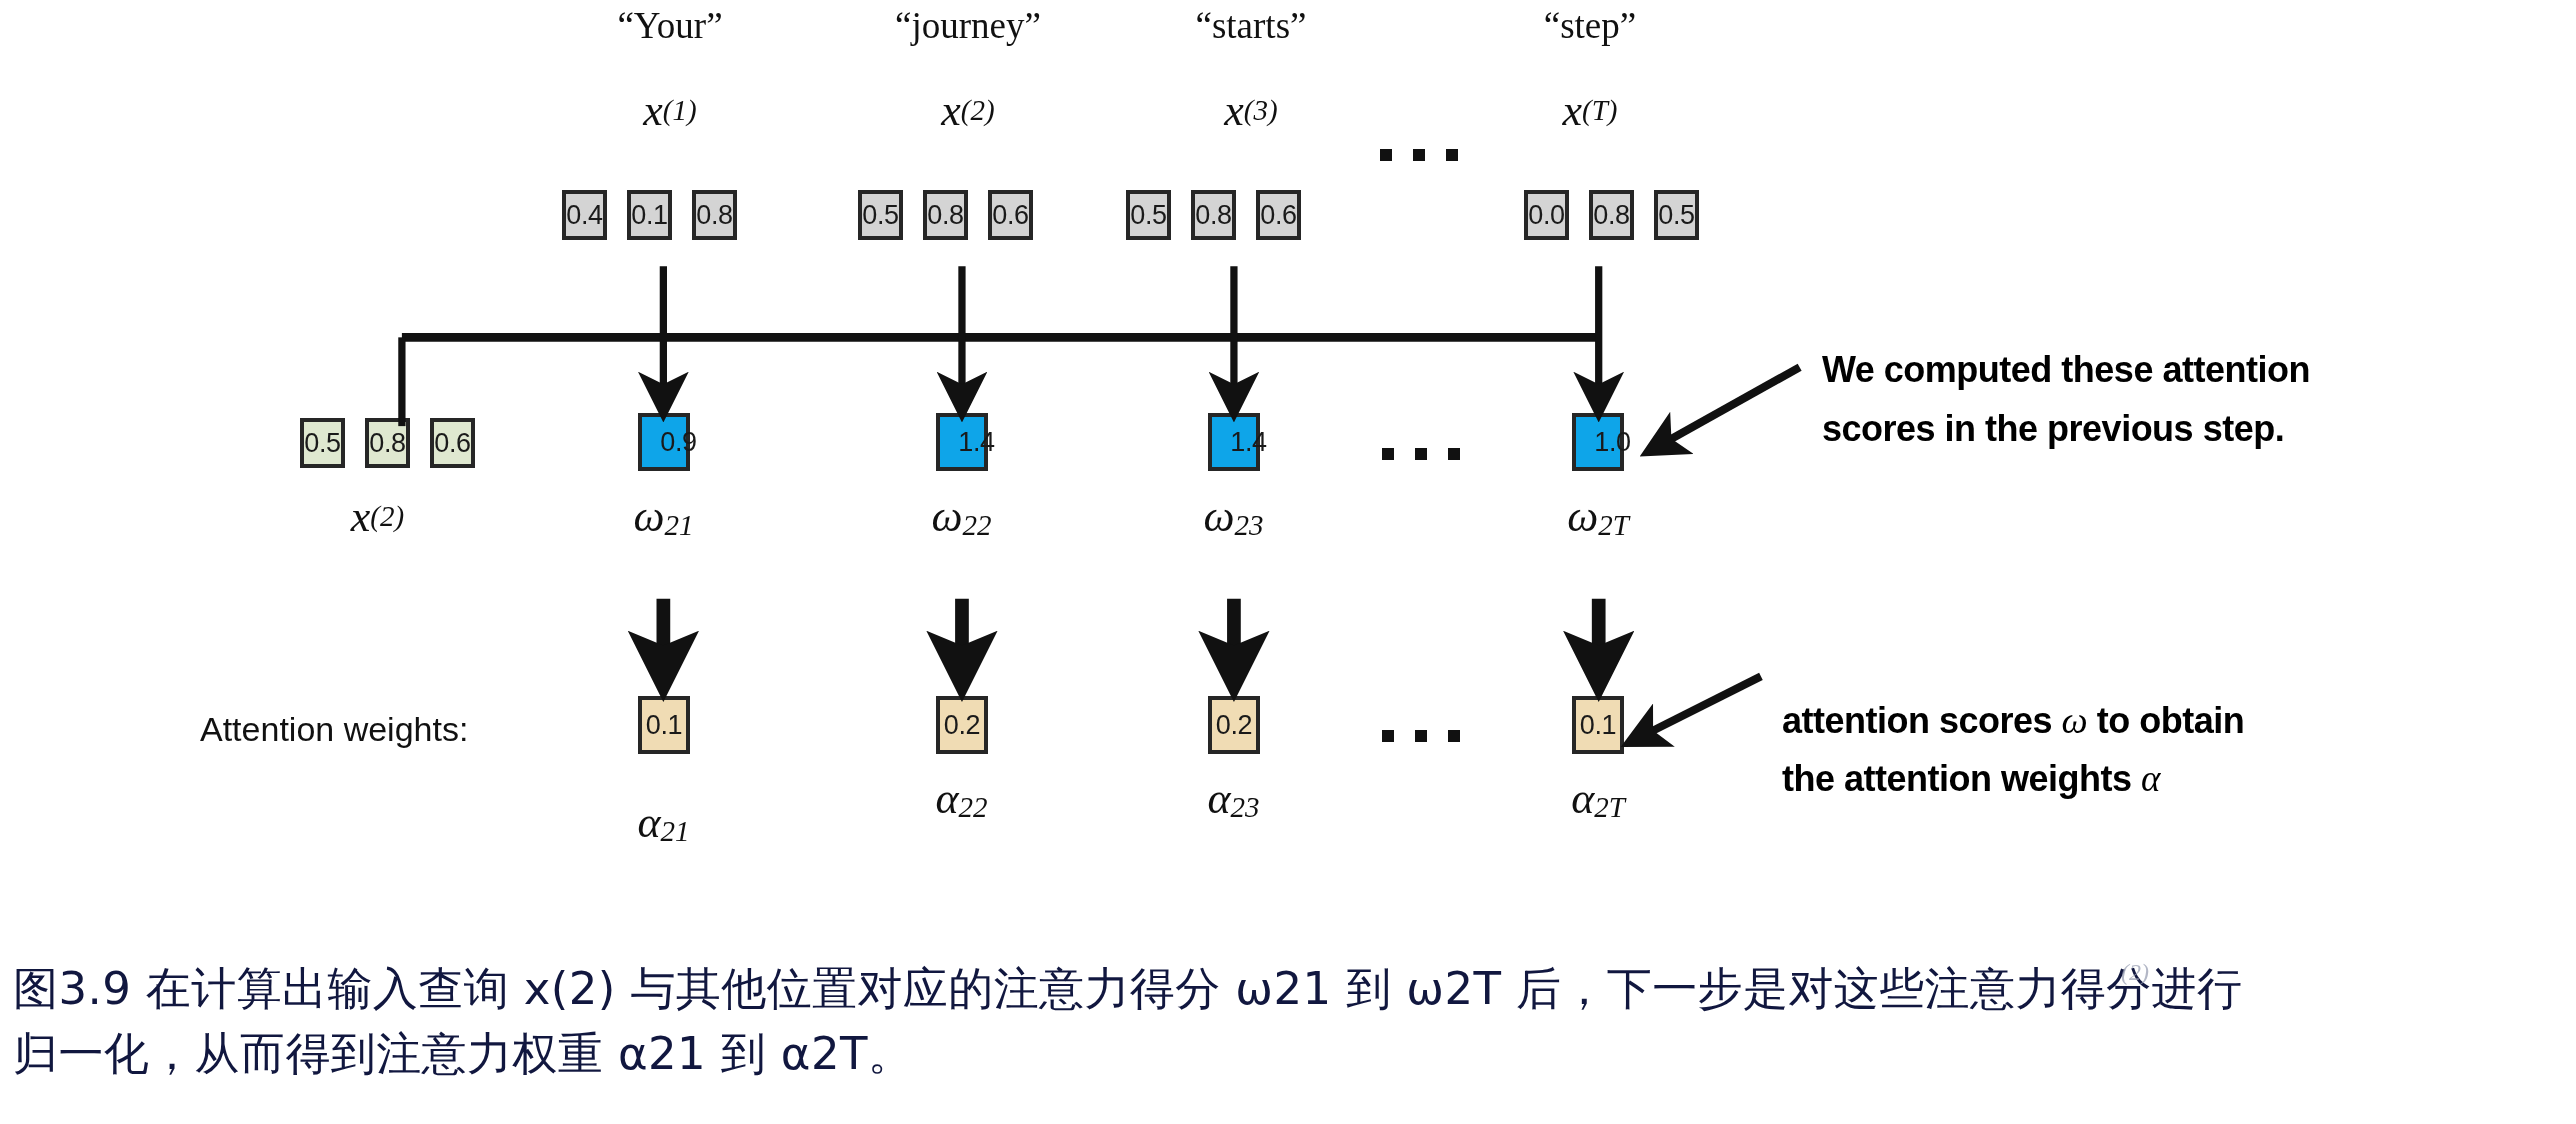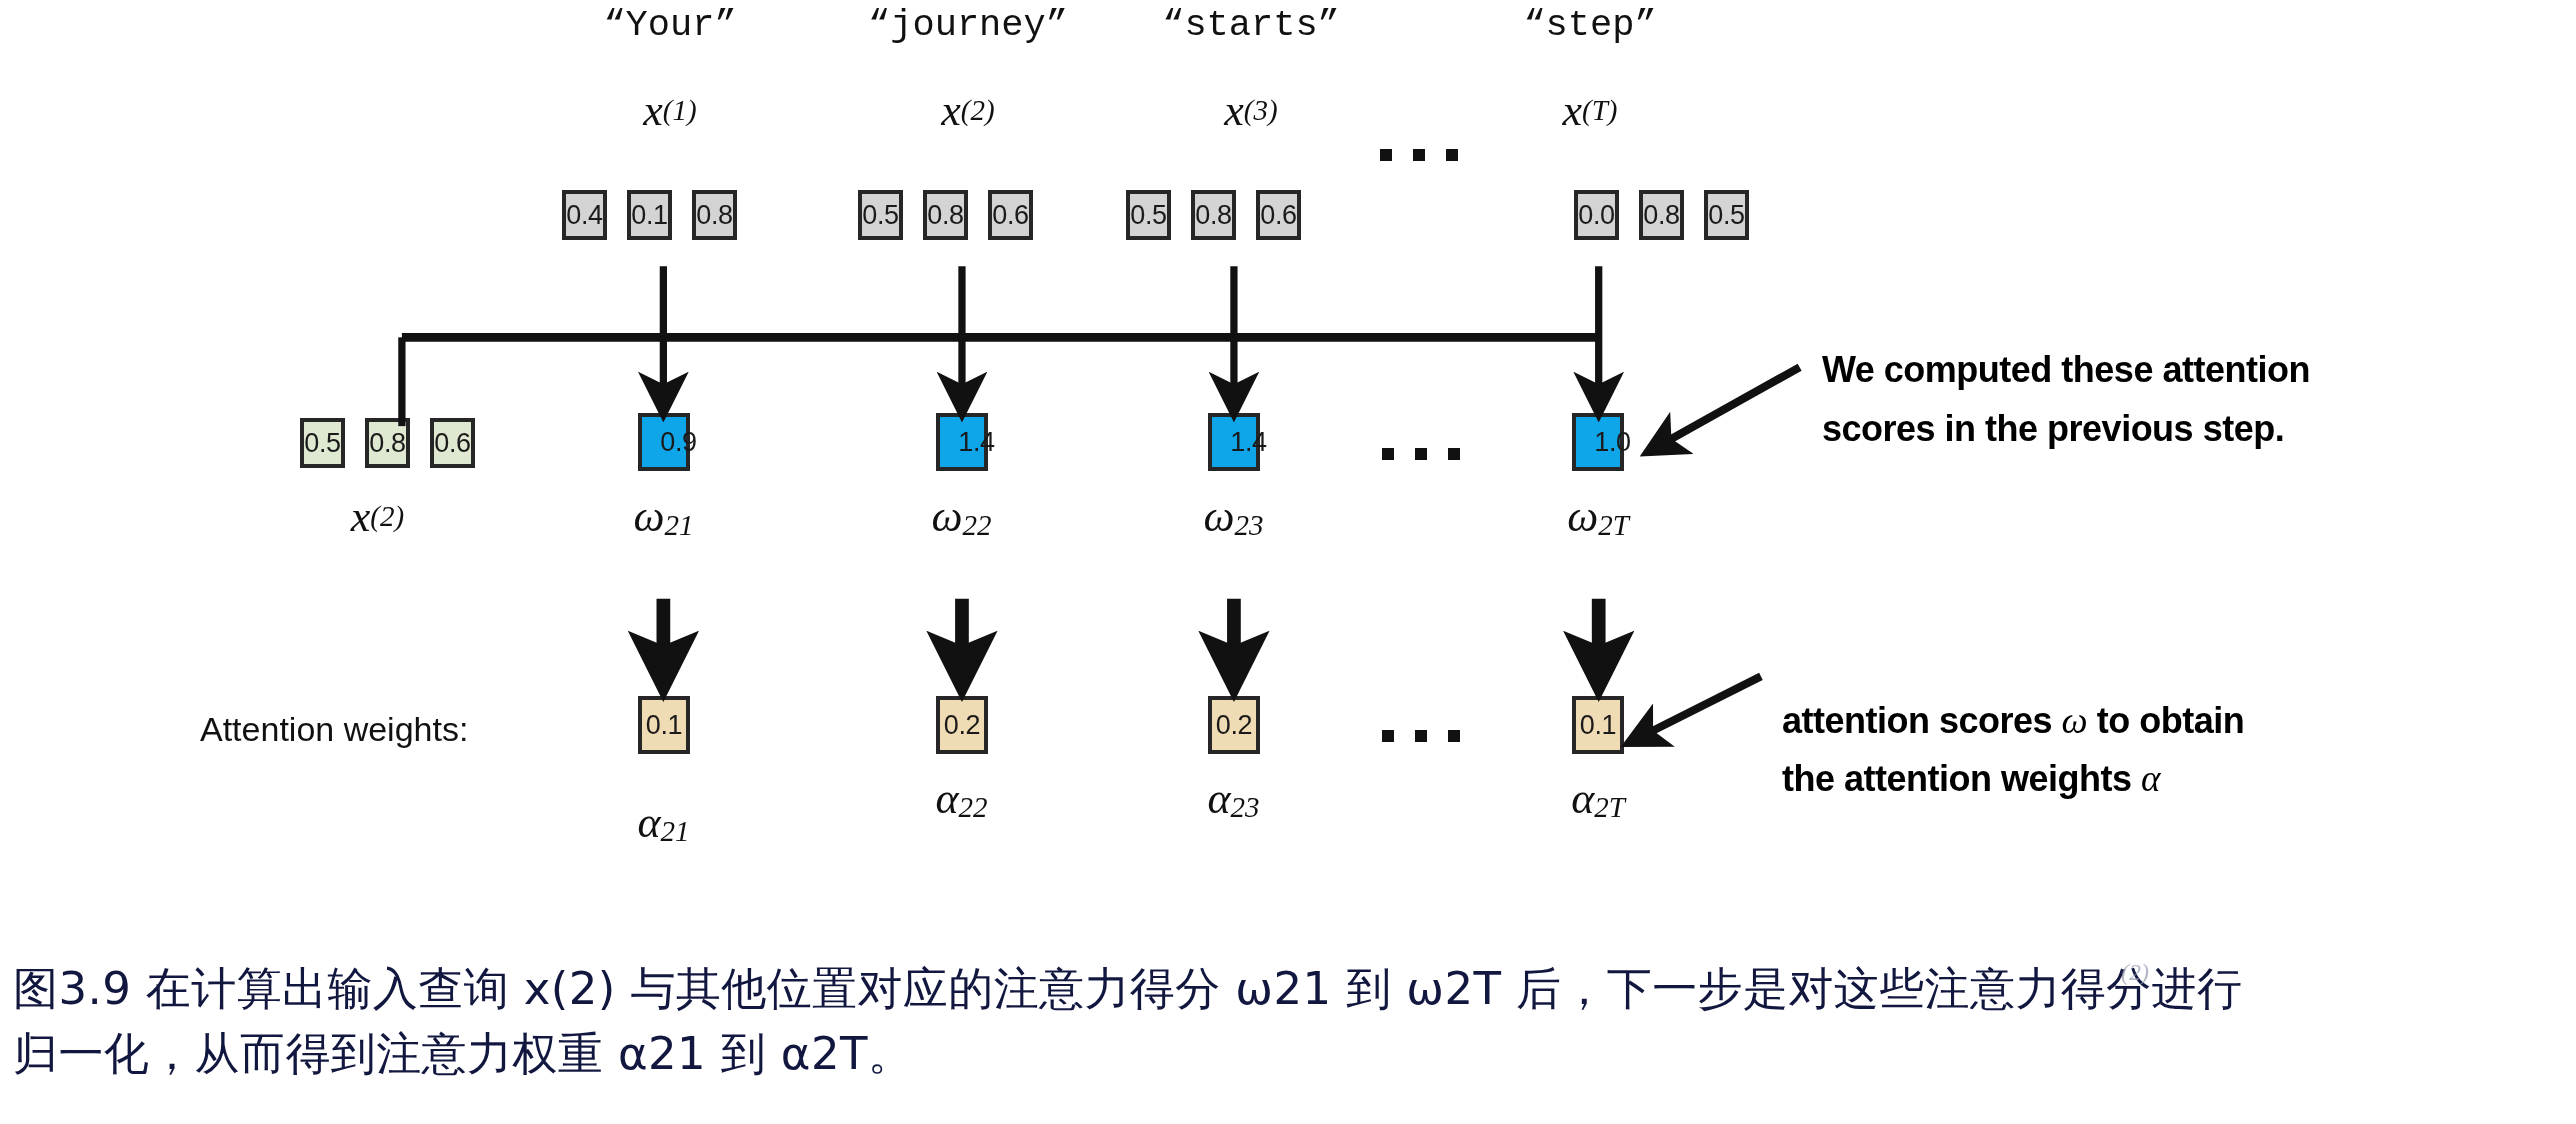--- a/index.html
+++ b/index.html
@@ -18,21 +18,21 @@
   #stage {
     position: absolute;
     left: 0; top: 0;
     width: 2576px;
     height: 1125px;
   }
   .abs { position: absolute; }
 
   
   .token-word {
-    font-family: Liberation Mono, monospace;
+    font-family: Liberation Serif, serif;
     font-size: 37px;
     font-weight: 400;
     color: #111111;
     text-align: center;
     white-space: nowrap;
   }
   
   .math {
     font-family: "Liberation Serif", serif;
     font-style: italic;
@@ -175,21 +175,21 @@
   <div class="vec" style="left:858px; top:190px;">
     <div class="cell grey">0.5</div>
     <div class="cell grey">0.8</div>
     <div class="cell grey">0.6</div>
   </div>
   <div class="vec" style="left:1126px; top:190px;">
     <div class="cell grey">0.5</div>
     <div class="cell grey">0.8</div>
     <div class="cell grey">0.6</div>
   </div>
-  <div class="vec" style="left:1574px; top:190px;">
+  <div class="vec" style="left:1524px; top:190px;">
     <div class="cell grey">0.0</div>
     <div class="cell grey">0.8</div>
     <div class="cell grey">0.5</div>
   </div>
 
   <div class="vec" style="left:300px; top:418px;">
     <div class="cell green">0.5</div>
     <div class="cell green">0.8</div>
     <div class="cell green">0.6</div>
   </div>

